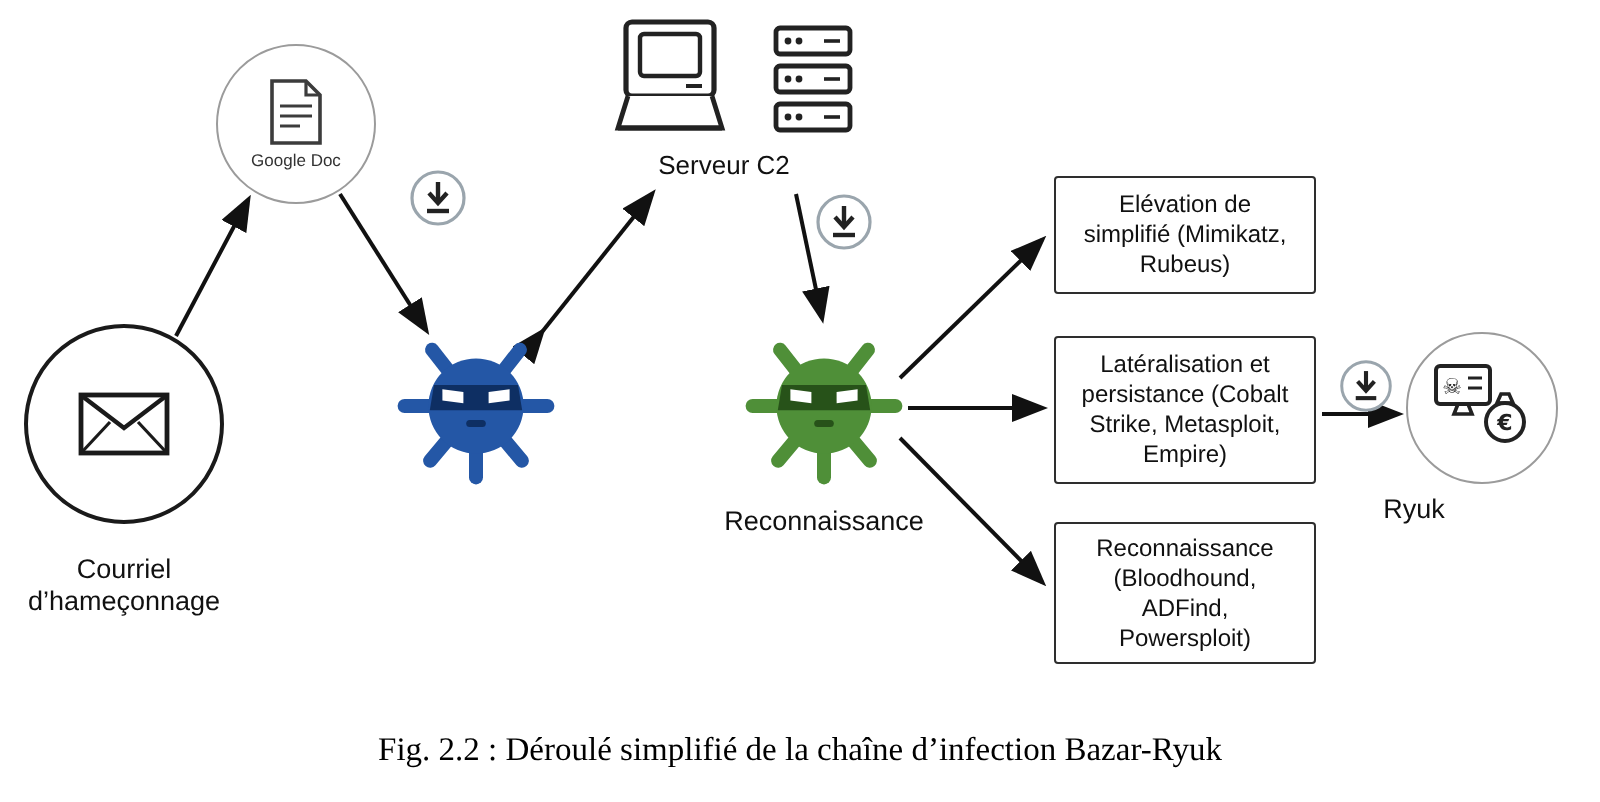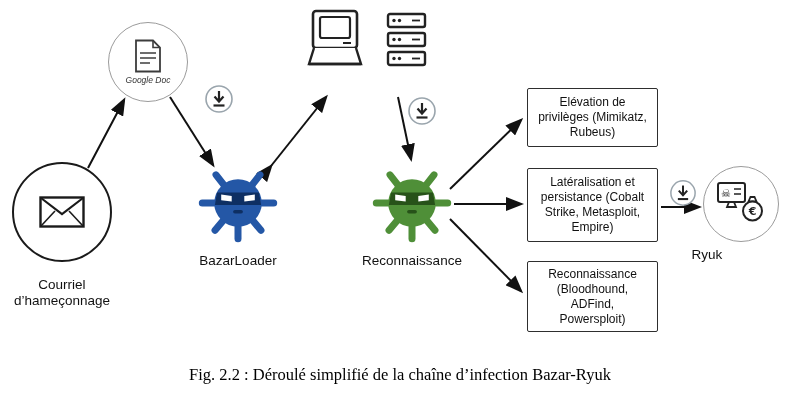--- a/index.html
+++ b/index.html
@@ -9,21 +9,21 @@
   }
   .abs{position:absolute;}
   #arrows{position:absolute;left:0;top:0;z-index:1;}
   .node{z-index:2;}
   .circle{border-radius:50%;box-sizing:border-box;background:#fff;
     display:flex;align-items:center;justify-content:center;}
   .circle.dark{border:2px solid #1a1a1a;}
   .circle.gray{border:1.5px solid #9b9b9b;}
   .node-label{text-align:center;font-size:13.5px;line-height:1.2;white-space:pre-line;z-index:3;}
   .gdoc-inner{display:flex;flex-direction:column;align-items:center;justify-content:center;}
-  .gdoc-text{font-size:8.5px;font-style:italic;color:#333;margin-top:2px;}
+  .gdoc-text{font-size:8.5px;color:#333;margin-top:2px;}
   .box{
     border:1.3px solid #2e2e2e;background:#fff;border-radius:2px;box-sizing:border-box;
     display:flex;align-items:center;justify-content:center;text-align:center;
     font-size:12px;line-height:1.25;white-space:pre-line;padding:3px;z-index:2;
   }
   .caption{
     left:0;top:365px;width:800px;text-align:center;
     font-family:"Liberation Serif", serif;font-size:16.5px;color:#000000;z-index:2;
   }
 </style>
@@ -90,21 +90,20 @@
       <rect x="55" y="4" width="10" height="30" rx="5" transform="rotate(140 60 60)"></rect>
       <rect x="55" y="4" width="10" height="30" rx="5" transform="rotate(-140 60 60)"></rect>
       <rect x="55" y="4" width="10" height="30" rx="5" transform="rotate(180 60 60)"></rect>
       <circle cx="60" cy="60" r="34"></circle>
     </g>
     <polygon points="30,45 90,45 93,63 27,63" fill="#0e2f63"></polygon>
     <polygon points="36,48 51,50 51,58 36,56" fill="#fff"></polygon>
     <polygon points="69,50 84,48 84,56 69,58" fill="#fff"></polygon>
     <rect x="53" y="70" width="14" height="5" rx="2.5" fill="#0e2f63"></rect>
   </svg>
-  <div class="abs node-label" style="left:178px;top:253px;width:120px;">BazarLoader</div>
 
   <svg class="abs node" style="left:304px;top:8px;" width="62" height="62" viewBox="0 0 62 62">
     <rect x="9" y="3" width="44" height="37" rx="3" fill="#fff" stroke="#222" stroke-width="2.6"></rect>
     <rect x="16" y="9" width="30" height="21" rx="2" fill="#fff" stroke="#222" stroke-width="2.2"></rect>
     <line x1="39" y1="35" x2="47" y2="35" stroke="#222" stroke-width="2"></line>
     <path d="M10,40 L5,56 L57,56 L52,40" fill="#fff" stroke="#222" stroke-width="2.4"></path>
     <line x1="5" y1="56" x2="57" y2="56" stroke="#222" stroke-width="2.4"></line>
   </svg>
   <svg class="abs node" style="left:386px;top:12px;" width="42" height="58" viewBox="0 0 42 58">
     <g fill="#fff" stroke="#222" stroke-width="2.4">
@@ -119,20 +118,21 @@
         <circle cx="13.5" cy="27.5" r="1.7"></circle>
       <circle cx="8" cy="46.5" r="1.7"></circle>
         <circle cx="13.5" cy="46.5" r="1.7"></circle>
     </g>
     <g stroke="#222" stroke-width="1.8">
       <line x1="26" y1="8.5" x2="34" y2="8.5"></line>
       <line x1="26" y1="27.5" x2="34" y2="27.5"></line>
       <line x1="26" y1="46.5" x2="34" y2="46.5"></line>
     </g>
   </svg>
+  <div class="abs node-label" style="left:320px;top:75px;width:84px;font-size:13px;">Serveur C2</div>
 
   <svg class="abs node" style="left:407px;top:96px;" width="30" height="30" viewBox="0 0 30 30">
     <circle cx="15" cy="15" r="13" fill="#fff" stroke="#9aa5ad" stroke-width="1.6"></circle>
     <line x1="15" y1="7" x2="15" y2="16" stroke="#222" stroke-width="2.2"></line>
     <path d="M10.5,12.5 L15,17.5 L19.5,12.5" fill="none" stroke="#222" stroke-width="2.2"></path>
     <line x1="9.5" y1="21.5" x2="20.5" y2="21.5" stroke="#222" stroke-width="2.2"></line>
   </svg>
 
   <svg class="abs node" style="left:370px;top:161px;" width="84" height="84" viewBox="0 0 120 120">
     <g fill="#4f8f38">
@@ -146,21 +146,21 @@
       <circle cx="60" cy="60" r="34"></circle>
     </g>
     <polygon points="30,45 90,45 93,63 27,63" fill="#275219"></polygon>
     <polygon points="36,48 51,50 51,58 36,56" fill="#fff"></polygon>
     <polygon points="69,50 84,48 84,56 69,58" fill="#fff"></polygon>
     <rect x="53" y="70" width="14" height="5" rx="2.5" fill="#275219"></rect>
   </svg>
   <div class="abs node-label" style="left:350px;top:253px;width:124px;">Reconnaissance</div>
 
   <div class="abs box" style="left:527px;top:88px;width:131px;height:59px;">Elévation de
-privilèges (Mimikatz,
+simplifié (Mimikatz,
 Rubeus)</div>
   <div class="abs box" style="left:527px;top:168px;width:131px;height:74px;">Latéralisation et
 persistance (Cobalt
 Strike, Metasploit,
 Empire)</div>
   <div class="abs box" style="left:527px;top:261px;width:131px;height:71px;">Reconnaissance
 (Bloodhound,
 ADFind,
 Powersploit)</div>
 

